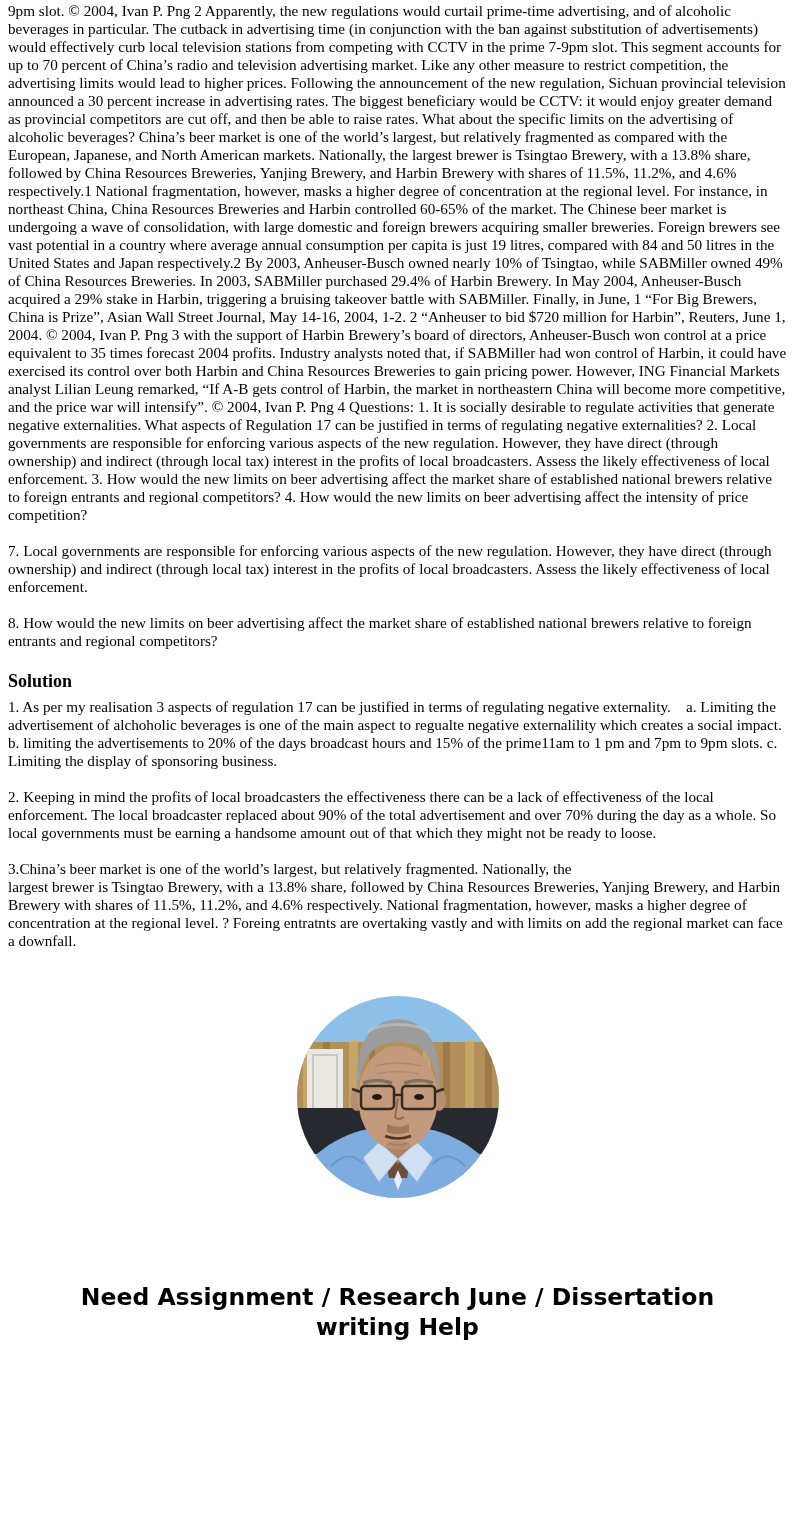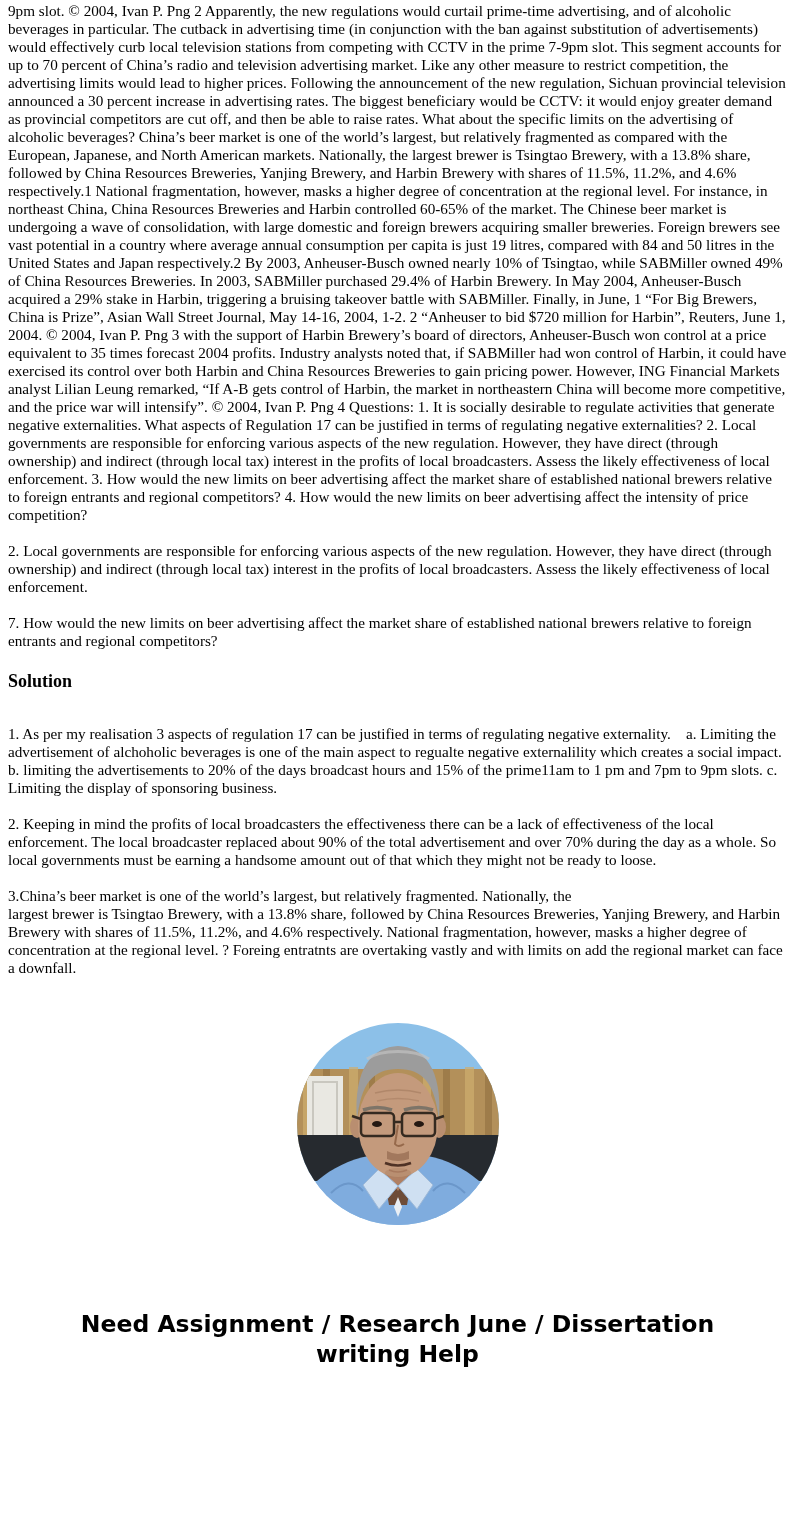--- a/index.html
+++ b/index.html
@@ -18,21 +18,21 @@
     font-size: 15.2px;
     line-height: 18px;
     margin: 0 0 18px 0;
     white-space: pre-wrap;
     text-align: left;
   }
   .solution-heading {
     font-family: "Liberation Serif", "DejaVu Serif", serif;
     font-size: 18px;
     font-weight: bold;
-    margin: 21px 0 33px 0;
+    margin: 21px 0 6px 0;
     line-height: 21px;
   }
   .photo-wrap {
     text-align: center;
     margin-top: 46px;
   }
   .photo {
     display: inline-block;
     width: 202px;
     height: 202px;
@@ -51,22 +51,22 @@
     color: #000000;
   }
 </style>
 </head>
 <body>
 
 <div class="page">
 
   <p class="body-text">9pm slot. © 2004, Ivan P. Png 2 Apparently, the new regulations would curtail prime-time advertising, and of alcoholic beverages in particular. The cutback in advertising time (in conjunction with the ban against substitution of advertisements) would effectively curb local television stations from competing with CCTV in the prime 7-9pm slot. This segment accounts for up to 70 percent of China’s radio and television advertising market. Like any other measure to restrict competition, the advertising limits would lead to higher prices. Following the announcement of the new regulation, Sichuan provincial television announced a 30 percent increase in advertising rates. The biggest beneficiary would be CCTV: it would enjoy greater demand as provincial competitors are cut off, and then be able to raise rates. What about the specific limits on the advertising of alcoholic beverages? China’s beer market is one of the world’s largest, but relatively fragmented as compared with the European, Japanese, and North American markets. Nationally, the largest brewer is Tsingtao Brewery, with a 13.8% share, followed by China Resources Breweries, Yanjing Brewery, and Harbin Brewery with shares of 11.5%, 11.2%, and 4.6% respectively.1 National fragmentation, however, masks a higher degree of concentration at the regional level. For instance, in northeast China, China Resources Breweries and Harbin controlled 60-65% of the market. The Chinese beer market is undergoing a wave of consolidation, with large domestic and foreign brewers acquiring smaller breweries. Foreign brewers see vast potential in a country where average annual consumption per capita is just 19 litres, compared with 84 and 50 litres in the United States and Japan respectively.2 By 2003, Anheuser-Busch owned nearly 10% of Tsingtao, while SABMiller owned 49% of China Resources Breweries. In 2003, SABMiller purchased 29.4% of Harbin Brewery. In May 2004, Anheuser-Busch acquired a 29% stake in Harbin, triggering a bruising takeover battle with SABMiller. Finally, in June, 1 “For Big Brewers, China is Prize”, Asian Wall Street Journal, May 14-16, 2004, 1-2. 2 “Anheuser to bid $720 million for Harbin”, Reuters, June 1, 2004. © 2004, Ivan P. Png 3 with the support of Harbin Brewery’s board of directors, Anheuser-Busch won control at a price equivalent to 35 times forecast 2004 profits. Industry analysts noted that, if SABMiller had won control of Harbin, it could have exercised its control over both Harbin and China Resources Breweries to gain pricing power. However, ING Financial Markets analyst Lilian Leung remarked, “If A-B gets control of Harbin, the market in northeastern China will become more competitive, and the price war will intensify”. © 2004, Ivan P. Png 4 Questions: 1. It is socially desirable to regulate activities that generate negative externalities. What aspects of Regulation 17 can be justified in terms of regulating negative externalities? 2. Local governments are responsible for enforcing various aspects of the new regulation. However, they have direct (through ownership) and indirect (through local tax) interest in the profits of local broadcasters. Assess the likely effectiveness of local enforcement. 3. How would the new limits on beer advertising affect the market share of established national brewers relative to foreign entrants and regional competitors? 4. How would the new limits on beer advertising affect the intensity of price competition?</p>
 
-  <p class="body-text">2. Local governments are responsible for enforcing various aspects of the new regulation. However, they have direct (through ownership) and indirect (through local tax) interest in the profits of local broadcasters. Assess the likely effectiveness of local enforcement.</p>
-  <p class="body-text">7. How would the new limits on beer advertising affect the market share of established national brewers relative to foreign entrants and regional competitors?</p>
+  <p class="body-text">7. Local governments are responsible for enforcing various aspects of the new regulation. However, they have direct (through ownership) and indirect (through local tax) interest in the profits of local broadcasters. Assess the likely effectiveness of local enforcement.</p>
+  <p class="body-text">8. How would the new limits on beer advertising affect the market share of established national brewers relative to foreign entrants and regional competitors?</p>
 
   <h2 class="solution-heading">Solution</h2>
 
   <p class="body-text">1. As per my realisation 3 aspects of regulation 17 can be justified in terms of regulating negative externality.    a. Limiting the advertisement of alchoholic beverages is one of the main aspect to regualte negative externalility which creates a social impact. b. limiting the advertisements to 20% of the days broadcast hours and 15% of the prime11am to 1 pm and 7pm to 9pm slots. c. Limiting the display of sponsoring business.</p>
   <p class="body-text">2. Keeping in mind the profits of local broadcasters the effectiveness there can be a lack of effectiveness of the local enforcement. The local broadcaster replaced about 90% of the total advertisement and over 70% during the day as a whole. So local governments must be earning a handsome amount out of that which they might not be ready to loose.</p>
   <p class="body-text">3.China’s beer market is one of the world’s largest, but relatively fragmented. Nationally, the
 largest brewer is Tsingtao Brewery, with a 13.8% share, followed by China Resources Breweries, Yanjing Brewery, and Harbin Brewery with shares of 11.5%, 11.2%, and 4.6% respectively. National fragmentation, however, masks a higher degree of concentration at the regional level. ? Foreing entratnts are overtaking vastly and with limits on add the regional market can face a downfall.</p>
 
   <div class="photo-wrap">
     <div class="photo">

